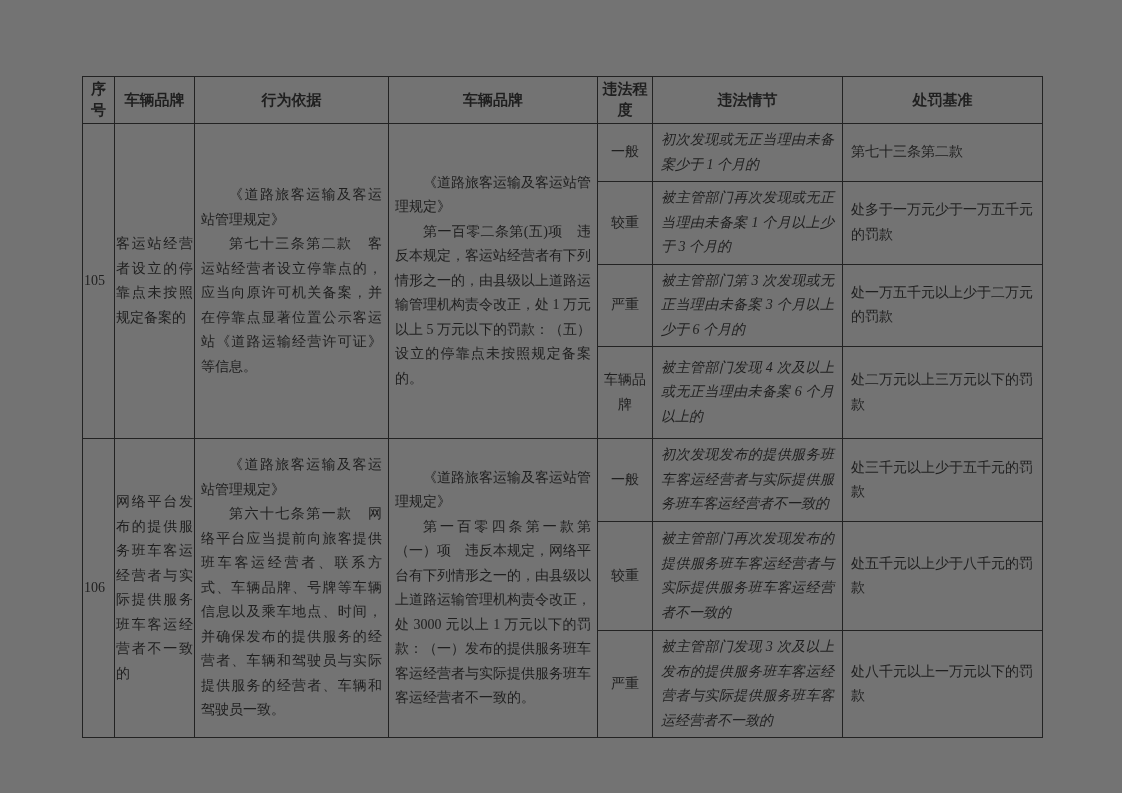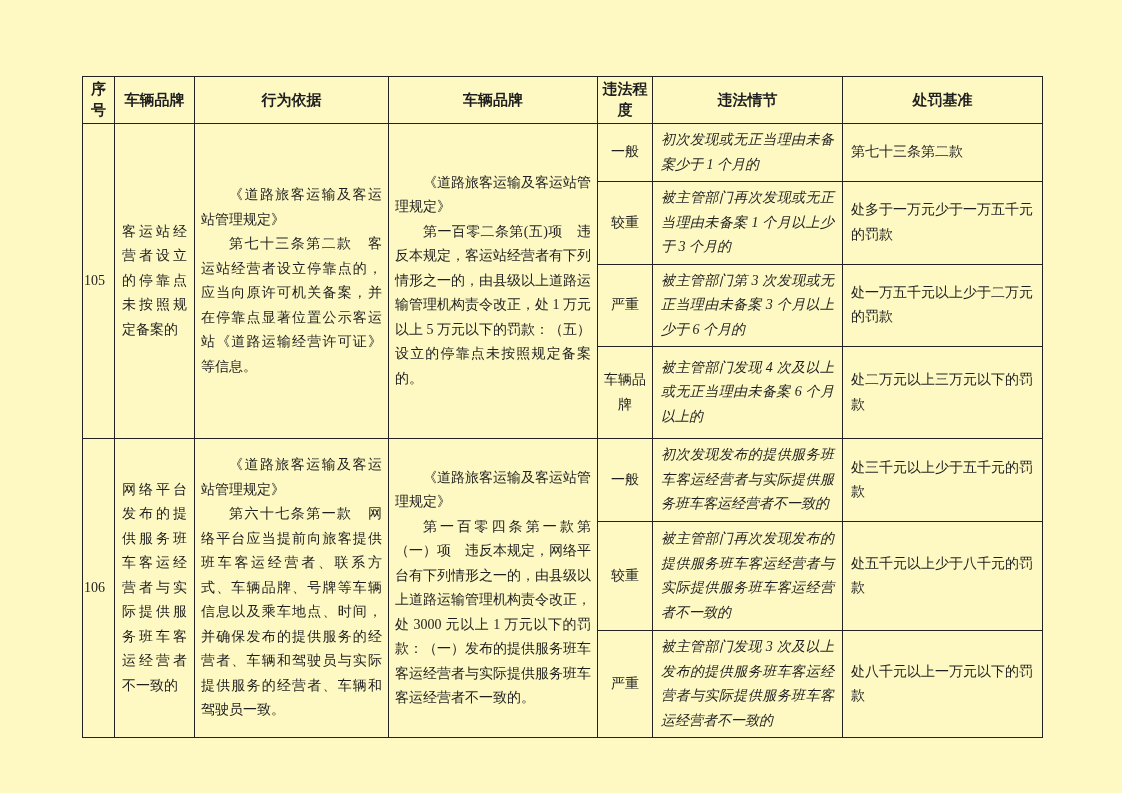--- a/index.html
+++ b/index.html
@@ -8,21 +8,21 @@
     background: #ffffff;
     width: 1122px;
     height: 793px;
     font-family: "Liberation Serif", "DejaVu Serif", serif;
     color: #1f1f1f;
   }
   .page {
     position: relative;
     width: 1122px;
     height: 793px;
-    background: #fef9c3;
+    background: #737373;
     overflow: hidden;
   }
   table.penalty-table {
     position: absolute;
     left: 82px;
     top: 76px;
     width: 960px;
     border-collapse: collapse;
     table-layout: fixed;
   }
@@ -39,21 +39,21 @@
     font-size: 15px;
     text-align: center;
     line-height: 1.4;
     padding: 2px 2px;
   }
   td.seq-cell {
     text-align: left;
     font-size: 14px;
   }
   td.violation-cell {
-    padding: 4px 7px;
+    padding: 4px 1px;
     text-align: justify;
     text-justify: inter-character;
   }
   td.basis-cell {
     padding: 4px 6px;
     text-align: justify;
     text-justify: inter-character;
   }
   td.basis-cell p {
     margin: 0;

